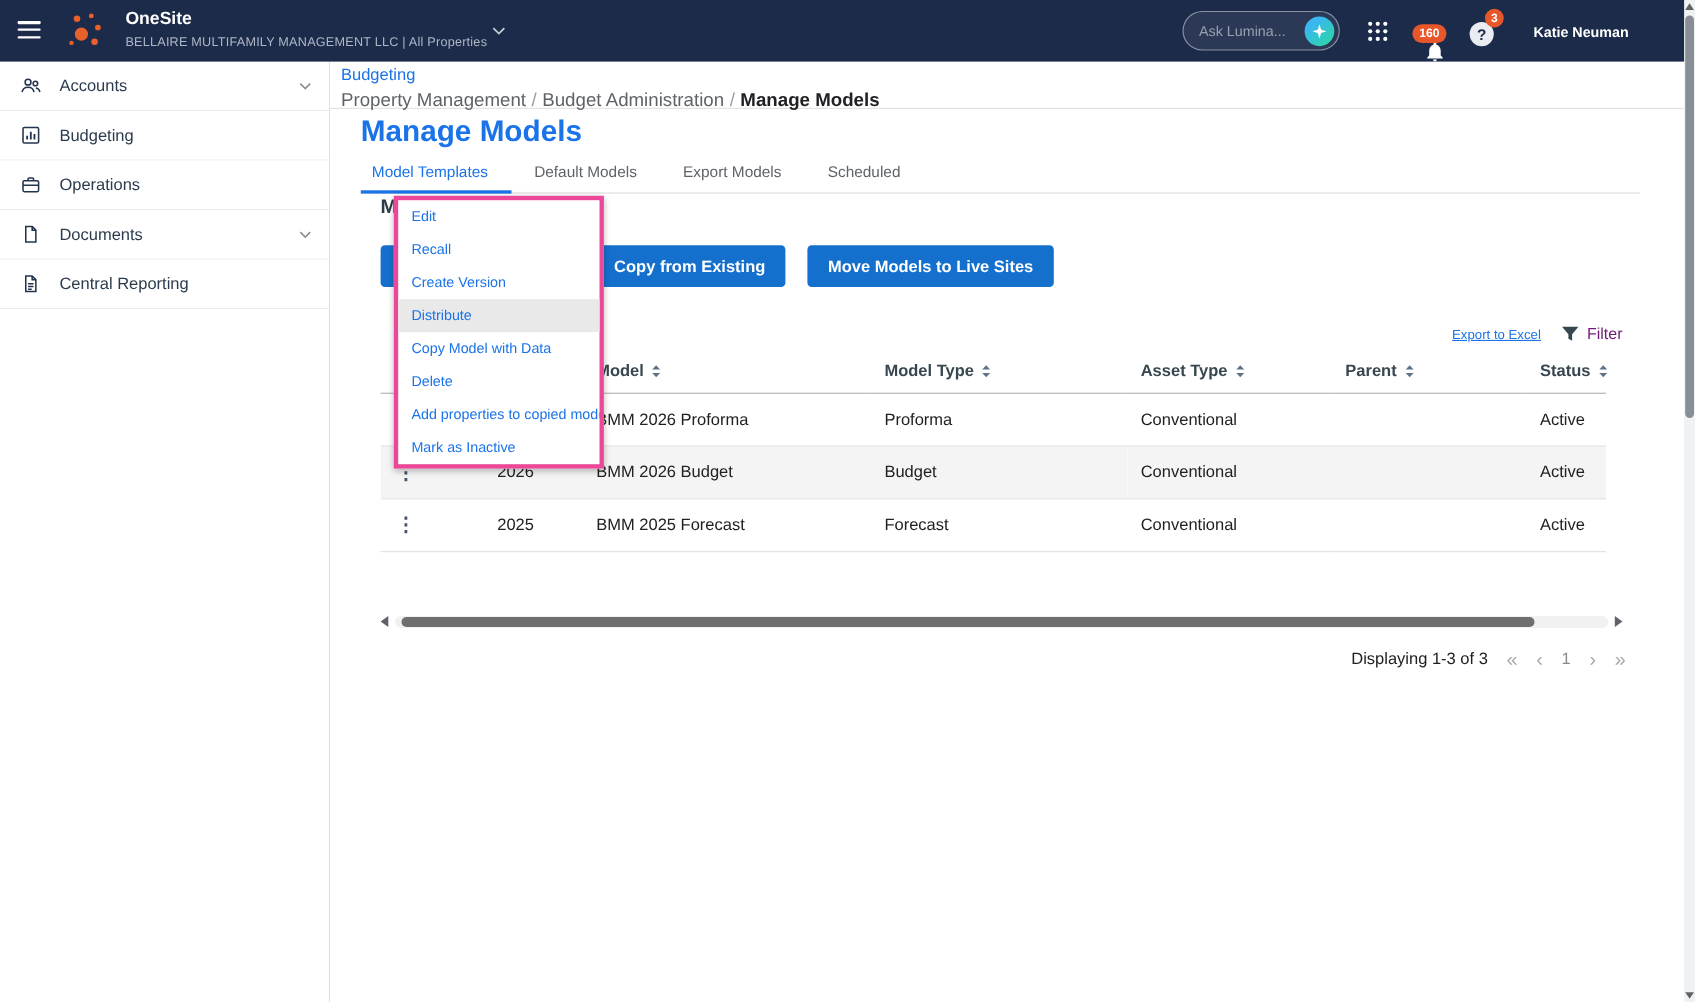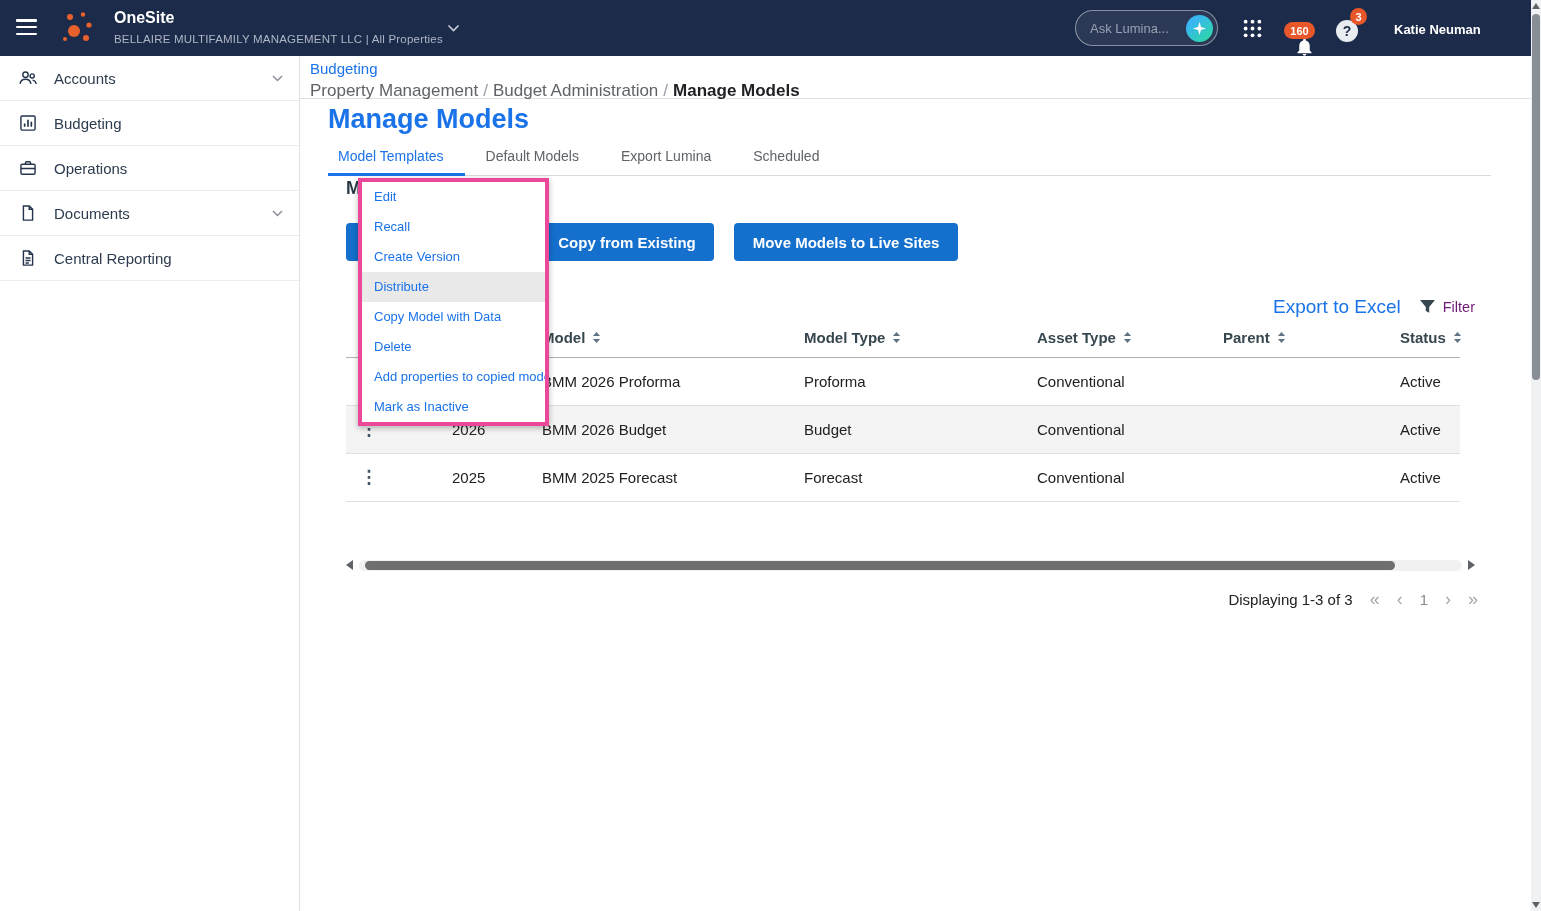--- a/index.html
+++ b/index.html
@@ -75,21 +75,21 @@
   .btn-move { left:434px; width:224px; }
 
   
   .ctx-menu { position:absolute; left:58px; top:122px; width:191px; background:#fff;
     border:4px solid #ec4899; box-shadow:0 2px 6px rgba(0,0,0,.28); z-index:10; }
   .ctx-item { height:30px; line-height:30px; padding-left:12px; font-size:13px;
     color:var(--accent,#1a73e8); cursor:pointer; white-space:nowrap; overflow:hidden; }
   .ctx-item.hl { background:#e9e9e9; }
 
   .table-tools { position:absolute; top:240px; right:56px; display:flex; align-items:center; gap:18px; }
-  .export-link { font-size:19px; color:var(--accent,#1a73e8); cursor:pointer; }
+  .export-link { font-size:12px; color:var(--accent,#1a73e8); text-decoration:underline; cursor:pointer; }
   .filter-wrap { display:flex; align-items:center; gap:7px; cursor:pointer; }
   .filter-label { font-size:14.5px; color:#701a75; }
 
   
   .tbl-wrap { position:absolute; left:46px; top:262px; width:1114px; }
   table.models { width:1114px; border-collapse:collapse; table-layout:fixed; }
   table.models th { height:39px; text-align:left; font-size:15px; font-weight:bold; color:#37474f;
     border-bottom:1px solid #b0b0b0; padding:0 0 0 12px; cursor:pointer; }
   table.models td { height:48px; font-size:15px; color:#212121; border-bottom:1px solid #e0e0e0;
     padding:0 0 0 12px; overflow:hidden; white-space:nowrap; }
@@ -242,21 +242,21 @@
     <div class="crumb-path">
       <span>Property Management</span><span class="sep">/</span><span>Budget Administration</span><span class="sep">/</span><span class="crumb-current">Manage Models</span>
     </div>
   </div>
 
   <div class="page-title">Manage Models</div>
 
   <div class="tabs">
     <div class="tab first active"><span>Model Templates</span></div>
     <div class="tab"><span>Default Models</span></div>
-    <div class="tab"><span>Export Lumina</span></div>
+    <div class="tab"><span>Export Models</span></div>
     <div class="tab"><span>Scheduled</span></div>
   </div>
 
   <div class="section-title">Model Templates</div>
 
   <button class="btn btn-hidden"></button>
   <button class="btn btn-move">Move Models to Live Sites</button>
   <button class="btn btn-copy">Copy from Existing</button>
 
   <div class="table-tools">

